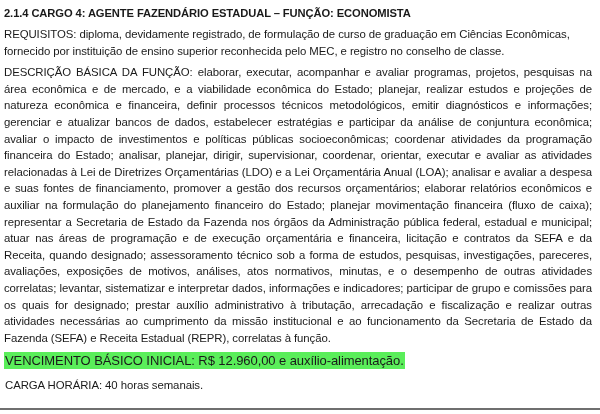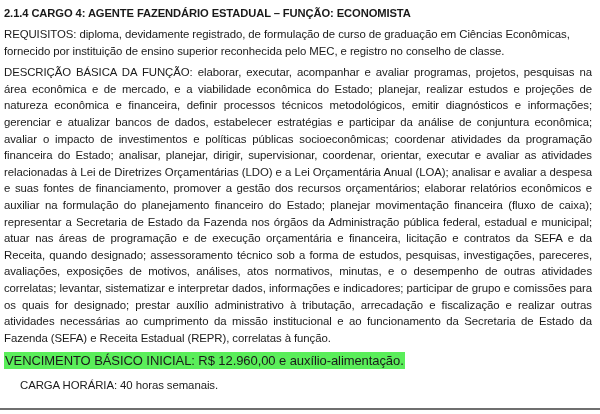--- a/index.html
+++ b/index.html
@@ -50,21 +50,21 @@
   }
   .hl {
     background: #5aee5a;
     padding: 1px 1px 1px 1px;
     box-decoration-break: clone;
     -webkit-box-decoration-break: clone;
   }
   .hours-line {
     font-size: 11.4px;
     line-height: 16.6px;
-    margin: 7px 0 0 16px;
+    margin: 7px 0 0 1px;
     letter-spacing: -0.08px;
   }
   .rule {
     position: absolute;
     left: 0;
     right: 0;
     bottom: 4px;
     height: 2px;
     background: #6f6f6f;
   }

